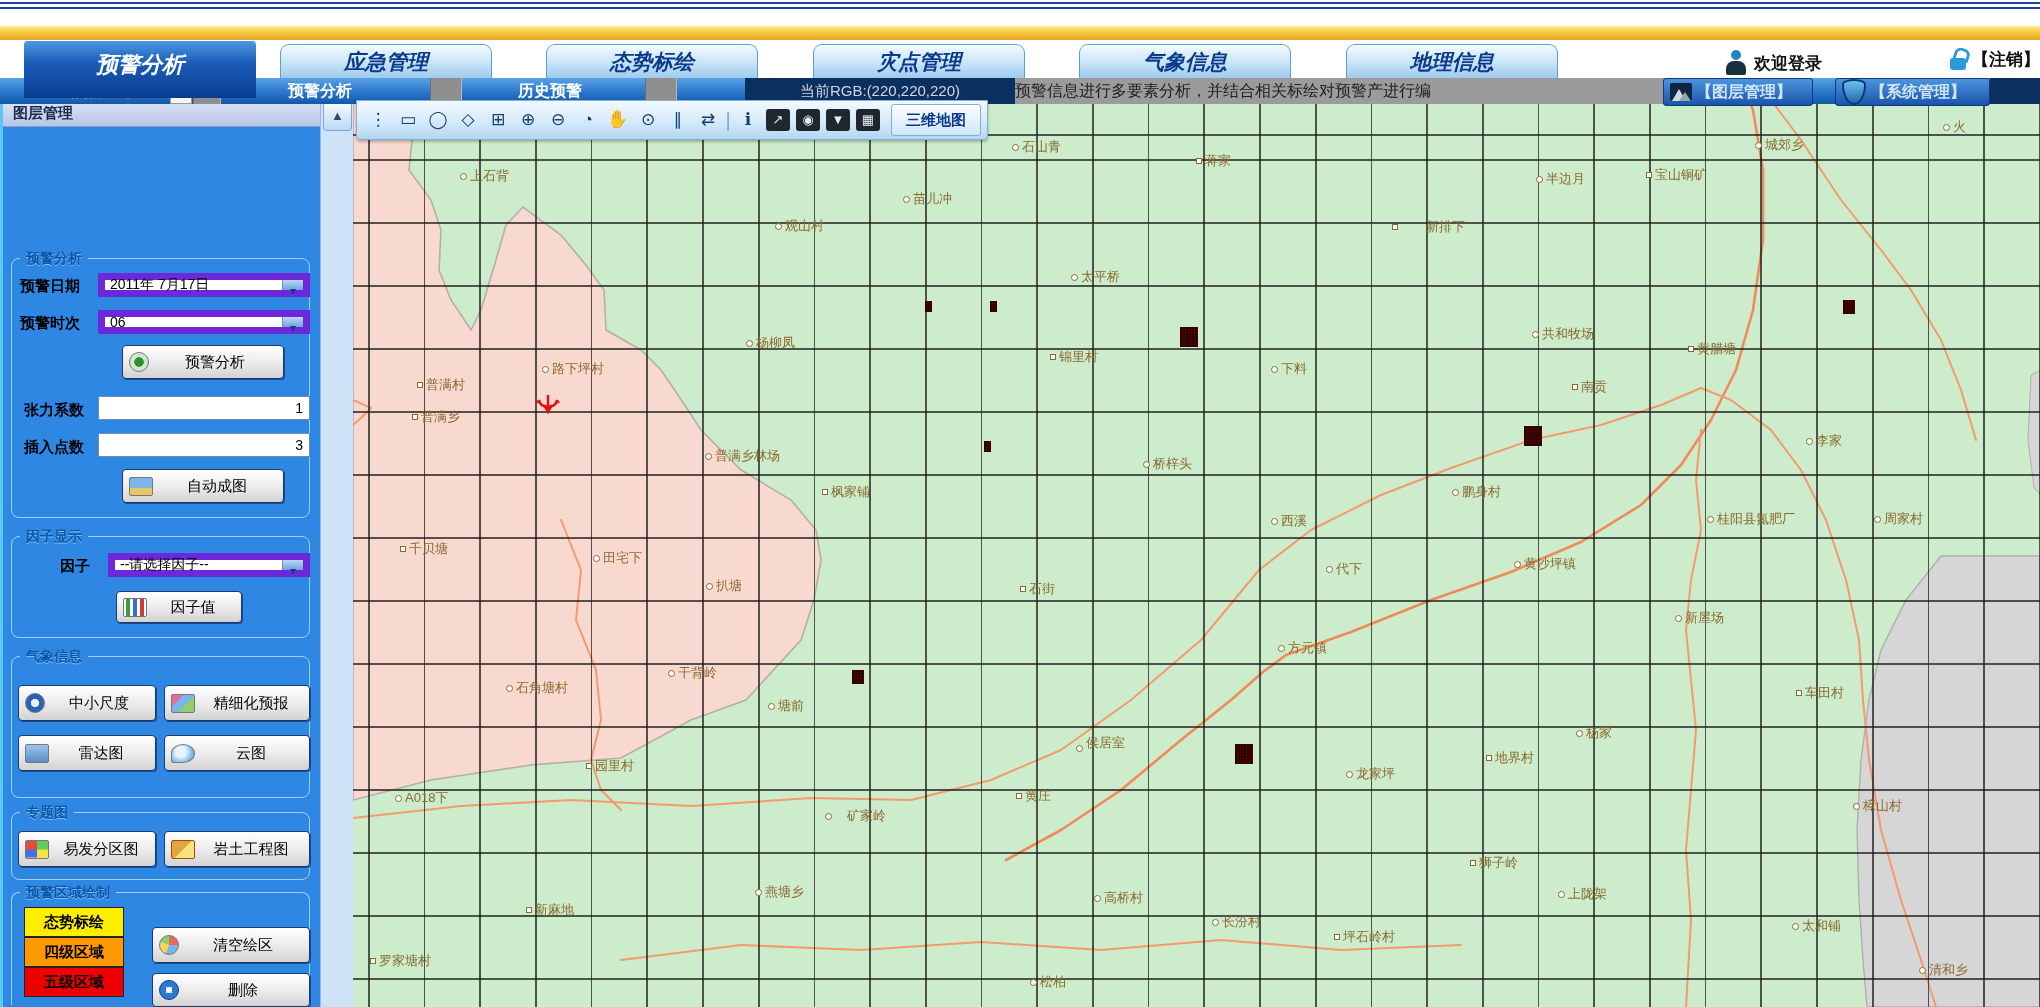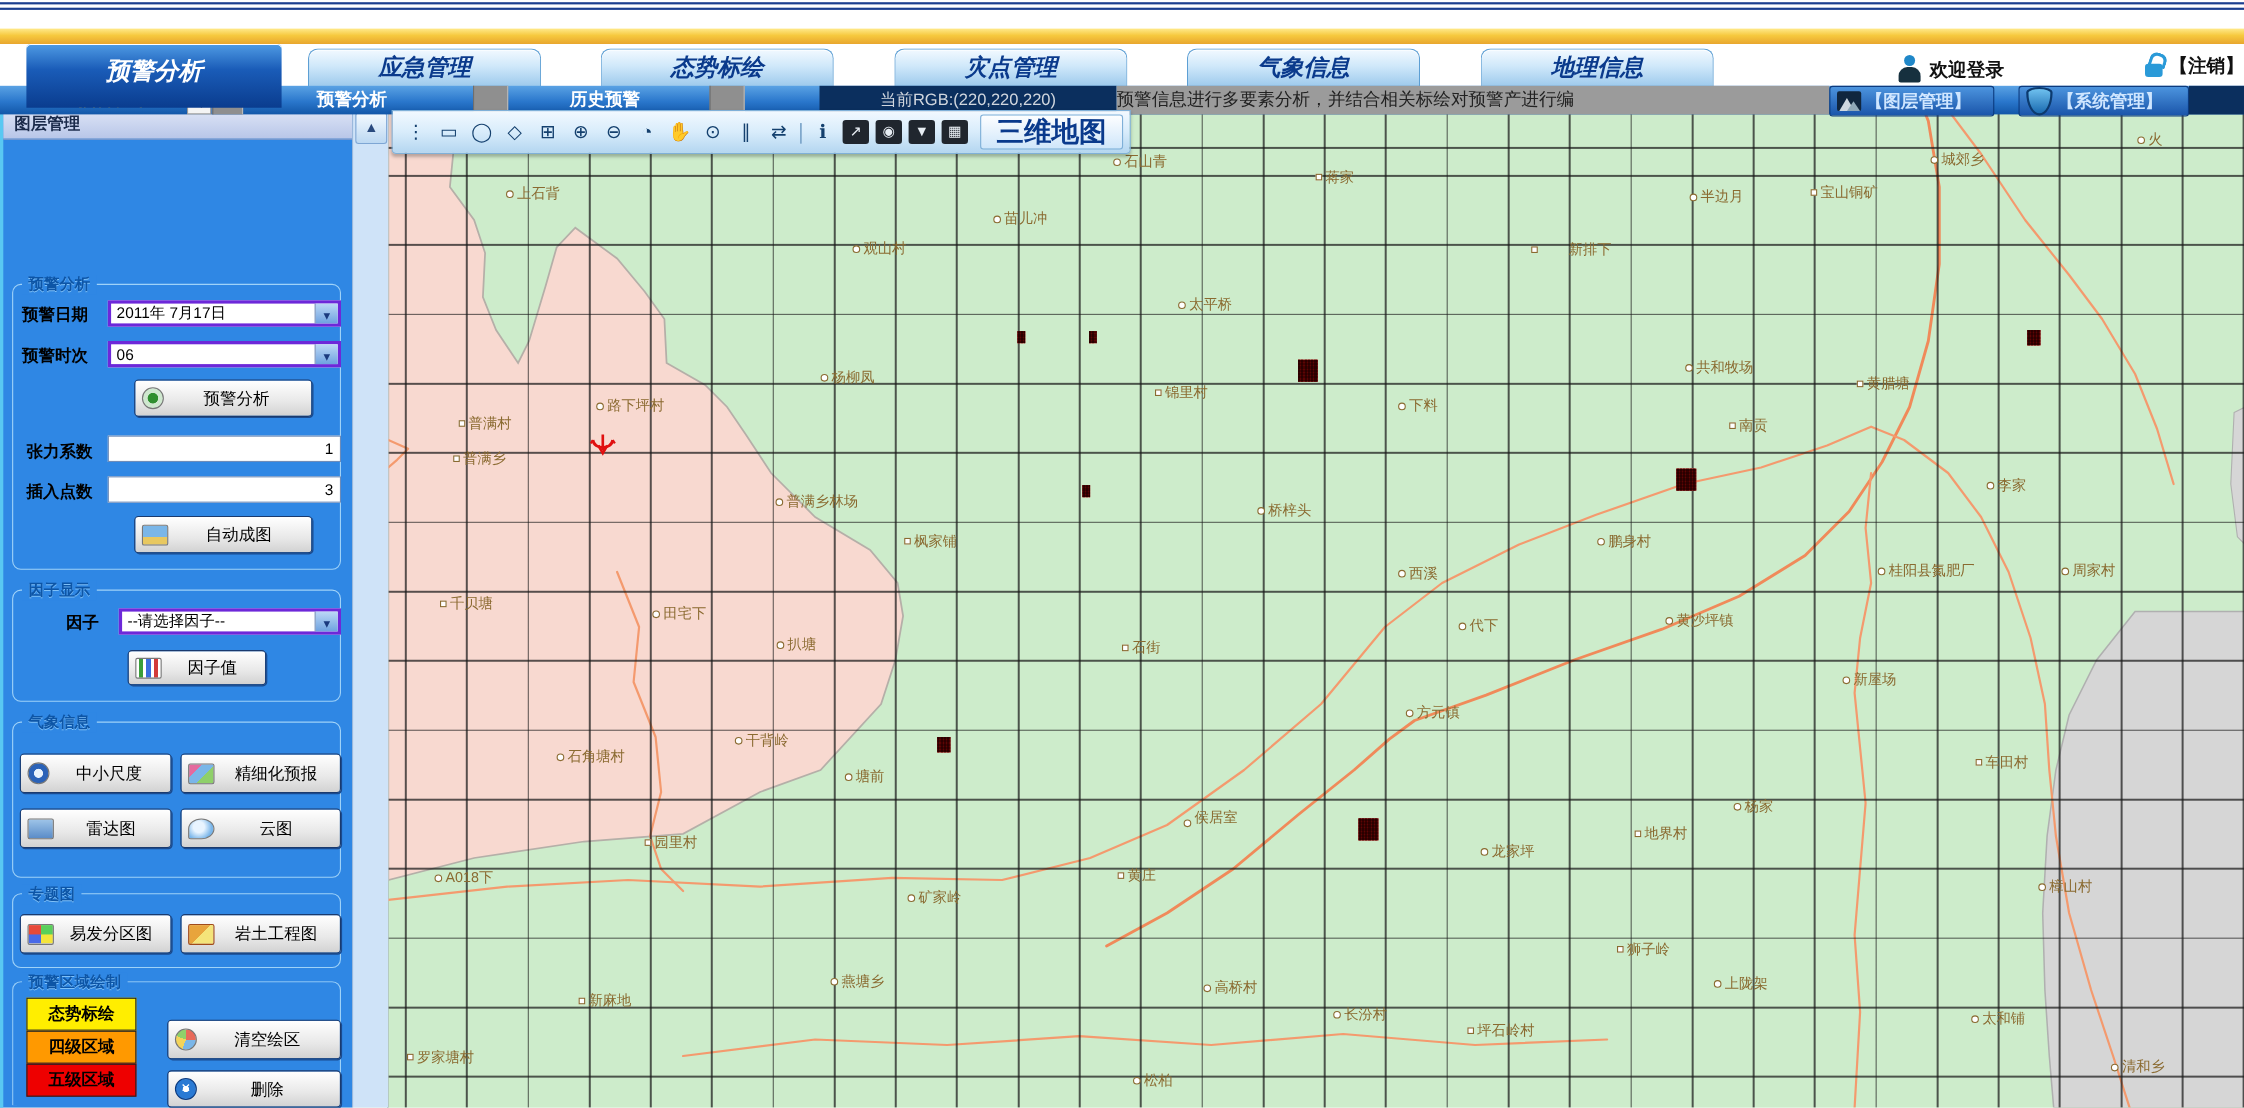--- a/index.html
+++ b/index.html
@@ -67,21 +67,21 @@
   .ic-bars{background:#fff;background-image:linear-gradient(90deg,transparent 0 2px,#3a9e3a 2px 6px,transparent 6px 9px,#3a6ede 9px 13px,transparent 13px 16px,#d23a3a 16px 20px,transparent 20px);}
   .ic-compass{border-radius:50%;width:18px;height:18px;background:radial-gradient(circle,#e8f2fc 0 30%,#2a62b8 35%);}
   .ic-fine{background:linear-gradient(135deg,#e46a9e 0 30%,#7ab6e8 30% 60%,#8fd06a 60%);}
   .ic-radar{background:linear-gradient(180deg,#9ec4e8,#5a8cc8);}
   .ic-cloud{border-radius:50% 50% 50% 10%;background:radial-gradient(circle at 40% 40%,#e8f4ff 0 30%,#7ab6ea 70%);}
   .ic-quad{background-image:linear-gradient(90deg,#e84a3a 0 50%,#5ad05a 50%),linear-gradient(90deg,#4a6ae8 0 50%,#f4e43a 50%);background-size:100% 50%;background-repeat:no-repeat;background-position:top,bottom;}
   .ic-geo{background:linear-gradient(135deg,#e8a43c 0 50%,#f4e47a 50%);border-color:#a04a1a;}
   .ic-clear{border-radius:50%;width:18px;height:18px;background:conic-gradient(#e86a5a 0 90deg,#7ab6e8 90deg 200deg,#f4d45a 200deg 290deg,#8fd06a 290deg);}
   .ic-del{border-radius:50%;width:18px;height:18px;background:radial-gradient(circle,#fff 0 20%,#2a7ad4 25%);color:#fff;font-size:11px;font-weight:bold;text-align:center;line-height:18px;border-color:#0c3a7e;}
   .flabel{position:absolute;color:#000;font-size:15px;font-weight:bold;}
-  .combo{position:absolute;height:24px;background:#fff;border:3px solid #6d28d9;display:flex;align-items:center;box-sizing:border-box;}
+  .combo{position:absolute;height:24px;background:#fff;border:7px solid #6d28d9;display:flex;align-items:center;box-sizing:border-box;}
   .combo .cval{flex:1;font-size:14px;padding-left:5px;color:#000;white-space:nowrap;overflow:hidden;}
   .combo .carrow{width:20px;height:100%;background:linear-gradient(180deg,#bcd8f6,#6ea2e0);border-left:1px solid #6e8cb8;
                  color:#1a3a7e;font-size:12px;text-align:center;line-height:22px;flex:none;}
   .tinput{position:absolute;height:24px;background:#fff;border:1px solid #6e8cb8;font-size:14px;
           text-align:right;padding:0 6px;box-sizing:border-box;font-family:inherit;}
   .swatch{position:absolute;left:12px;width:100px;height:30px;border:1px solid #222;box-sizing:border-box;
           font-size:15px;font-weight:bold;color:#000;text-align:center;line-height:28px;}
   
   #panel-scroll{position:absolute;left:320px;top:100px;width:32px;height:907px;background:#cfe3f8;border-left:1px solid #9ab8dc;}
   #scroll-up{position:absolute;left:2px;top:2px;width:27px;height:27px;border:1px solid #7ea6d4;border-radius:3px;
@@ -101,21 +101,21 @@
   .dm{position:absolute;background-image:repeating-linear-gradient(90deg,#8b1212 0 2px,#e8d8c8 2px 3px),repeating-linear-gradient(0deg,#8b1212 0 2px,#b85a4a 2px 3px);background-blend-mode:multiply;background-color:#8b1212;}
   .dm.s{width:7px;height:11px;}  .dm.m{width:12px;height:14px;}  .dm.l{width:18px;height:20px;}
   
   #maptoolbar{position:absolute;left:356px;top:100px;height:38px;display:flex;align-items:center;z-index:8;
       background:linear-gradient(180deg,#f2f9ff 0%,#d8ecfb 50%,#b4d6f0 100%);
       border:1px solid #7fb0d8;border-radius:0 0 4px 4px;padding:0 6px;box-shadow:0 2px 3px rgba(0,0,0,.25);}
   .tbi{width:26px;height:26px;margin:0 2px;color:#14406e;font-size:17px;text-align:center;line-height:26px;border-radius:3px;}
   .tbi.dark{background:#20262e;color:#e8eef4;width:24px;height:22px;line-height:22px;font-size:13px;margin:0 3px;}
   .tbi.sep{width:6px;color:#7fa8cc;font-size:20px;}
   #map3d{margin-left:8px;height:30px;line-height:30px;padding:0 14px;border:1px solid #7fb0d8;border-radius:3px;
-      background:linear-gradient(180deg,#fdfeff,#cfe6fa);color:#0a3a8c;font-size:25px;font-weight:bold;}
+      background:linear-gradient(180deg,#fdfeff,#cfe6fa);color:#0a3a8c;font-size:15px;font-weight:bold;}
   .anchor-sym{position:absolute;z-index:4;}
 </style>
 </head>
 <body>
 
 <div id="topstrip">
   <div class="pinstripe" style="top:2px"></div>
   <div class="pinstripe" style="top:7px"></div>
 </div>
 <div id="goldbar"></div>
@@ -352,21 +352,21 @@
       <span>塘前</span>
     </div>
     <div class="mlabel" style="left: 586px; top: 757px;">
       <span class="mk sq"></span>
       <span>园里村</span>
     </div>
     <div class="mlabel" style="left: 395px; top: 789px;">
       <span class="mk c"></span>
       <span>A018下</span>
     </div>
-    <div class="mlabel" style="left: 825px; top: 807px;">
+    <div class="mlabel" style="left: 825px; top: 807px; gap: 12px;">
       <span class="mk c"></span>
       <span>矿家岭</span>
     </div>
     <div class="mlabel" style="left: 1016px; top: 787px;">
       <span class="mk sq"></span>
       <span>黄庄</span>
     </div>
     <div class="mlabel" style="left: 1076px; top: 734px; align-items: flex-end;">
       <span class="mk c"></span>
       <span>侯居室</span>

